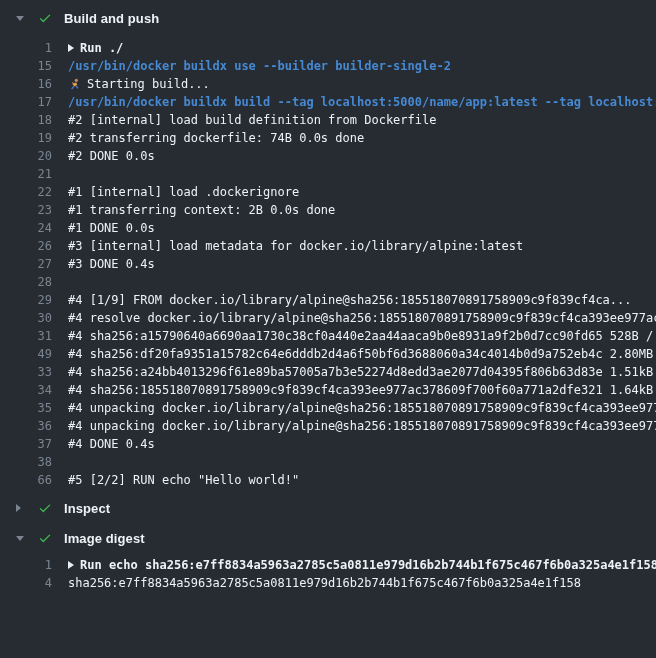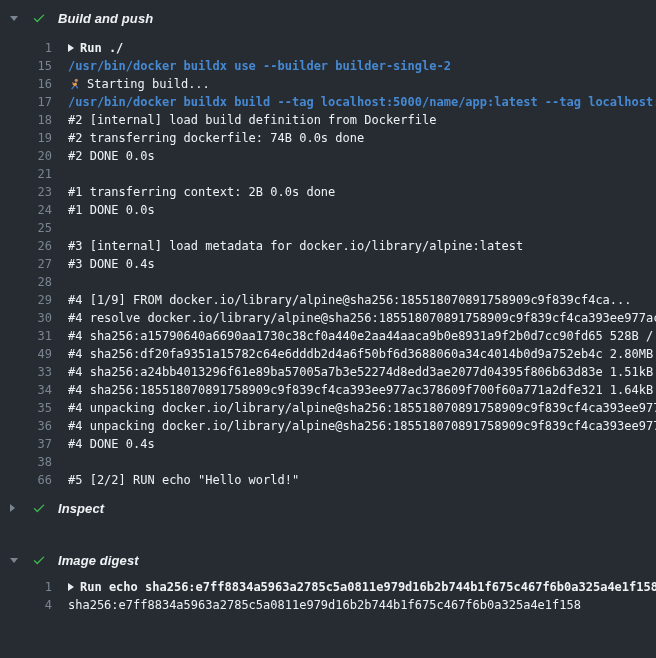--- a/index.html
+++ b/index.html
@@ -15,40 +15,39 @@
   body {
     width: 656px; height: 658px;
     background: var(--bg);
     overflow: hidden;
     font-family: "Liberation Sans", sans-serif;
   }
   .page { padding-top: 8px; }
 
   .section-header {
     display: flex; align-items: center;
-    height: 20px; padding-left: 10px;
+    height: 20px; padding-left: 16px;
     cursor: pointer;
-    font-style: italic;
   }
   .chev-box { width: 10px; display: flex; align-items: center; justify-content: flex-start; flex: none; }
   .tri-down { width: 0; height: 0; border-left: 4px solid transparent; border-right: 4px solid transparent; border-top: 5px solid var(--muted); }
   .tri-right { width: 0; height: 0; border-top: 4px solid transparent; border-bottom: 4px solid transparent; border-left: 5px solid var(--muted); }
   .check-box { margin-left: 12px; width: 14px; height: 14px; flex: none; display: flex; align-items: center; }
   .check-box svg { display: block; }
   .section-title {
     margin-left: 12px;
     color: var(--text);
     font-size: 13px; font-weight: 700;
     letter-spacing: 0.1px;
   }
 
   .log { }
   .log-first { margin-top: 11px; }
   .hdr-inspect { margin-top: 9px; }
-  .hdr-digest { margin-top: 32px; }
+  .hdr-digest { margin-top: 10px; }
   .log-digest { margin-top: 8px; }
 
   .row {
     display: flex;
     height: 18px; line-height: 18px;
     font-family: "DejaVu Sans Mono", "Liberation Mono", monospace;
     font-size: 12px;
     white-space: pre;
   }
   .num {
@@ -94,23 +93,23 @@
               <circle cx="10.2" cy="2.8" r="2" fill="#bf8a64"></circle>
               <path d="M5.5 7.5 L10.2 5.2 L11.2 9 L7.5 10.2 Z" fill="#e8a33d"></path>
               <path d="M7.5 10 L4.5 13.6 M9.8 9.6 L12.2 12.8" stroke="#4a72c4" stroke-width="1.8" fill="none"></path>
               <path d="M5 5.8 L8.2 7.2" stroke="#bf8a64" stroke-width="1.3"></path>
             </svg></span><span class="txt">Starting build...</span></span></div>
       <div class="row style-info"><span class="num">17</span><span class="content"><span class="txt">/usr/bin/docker buildx build --tag localhost:5000/name/app:latest --tag localhost:5000/name/app</span></span></div>
       <div class="row style-plain"><span class="num">18</span><span class="content"><span class="txt">#2 [internal] load build definition from Dockerfile</span></span></div>
       <div class="row style-plain"><span class="num">19</span><span class="content"><span class="txt">#2 transferring dockerfile: 74B 0.0s done</span></span></div>
       <div class="row style-plain"><span class="num">20</span><span class="content"><span class="txt">#2 DONE 0.0s</span></span></div>
       <div class="row style-plain"><span class="num">21</span><span class="content"><span class="txt"></span></span></div>
+      <div class="row style-plain"><span class="num">22</span><span class="content"><span class="txt">#1 [internal] load .dockerignore</span></span></div>
       <div class="row style-plain"><span class="num">23</span><span class="content"><span class="txt">#1 transferring context: 2B 0.0s done</span></span></div>
       <div class="row style-plain"><span class="num">24</span><span class="content"><span class="txt">#1 DONE 0.0s</span></span></div>
-      <div class="row style-plain"><span class="num">25</span><span class="content"><span class="txt"></span></span></div>
       <div class="row style-plain"><span class="num">26</span><span class="content"><span class="txt">#3 [internal] load metadata for docker.io/library/alpine:latest</span></span></div>
       <div class="row style-plain"><span class="num">27</span><span class="content"><span class="txt">#3 DONE 0.4s</span></span></div>
       <div class="row style-plain"><span class="num">28</span><span class="content"><span class="txt"></span></span></div>
       <div class="row style-plain"><span class="num">29</span><span class="content"><span class="txt">#4 [1/9] FROM docker.io/library/alpine@sha256:185518070891758909c9f839cf4ca...</span></span></div>
       <div class="row style-plain"><span class="num">30</span><span class="content"><span class="txt">#4 resolve docker.io/library/alpine@sha256:185518070891758909c9f839cf4ca393ee977ac378609f700f60a771a2dfe321 0.0s done</span></span></div>
       <div class="row style-plain"><span class="num">31</span><span class="content"><span class="txt">#4 sha256:a15790640a6690aa1730c38cf0a440e2aa44aaca9b0e8931a9f2b0d7cc90fd65 528B / 528B done</span></span></div>
       <div class="row style-plain"><span class="num">49</span><span class="content"><span class="txt">#4 sha256:df20fa9351a15782c64e6dddb2d4a6f50bf6d3688060a34c4014b0d9a752eb4c 2.80MB / 2.80MB done</span></span></div>
       <div class="row style-plain"><span class="num">33</span><span class="content"><span class="txt">#4 sha256:a24bb4013296f61e89ba57005a7b3e52274d8edd3ae2077d04395f806b63d83e 1.51kB / 1.51kB done</span></span></div>
       <div class="row style-plain"><span class="num">34</span><span class="content"><span class="txt">#4 sha256:185518070891758909c9f839cf4ca393ee977ac378609f700f60a771a2dfe321 1.64kB / 1.64kB done</span></span></div>
       <div class="row style-plain"><span class="num">35</span><span class="content"><span class="txt">#4 unpacking docker.io/library/alpine@sha256:185518070891758909c9f839cf4ca393ee977ac378609f700f60a771a2dfe321</span></span></div>

